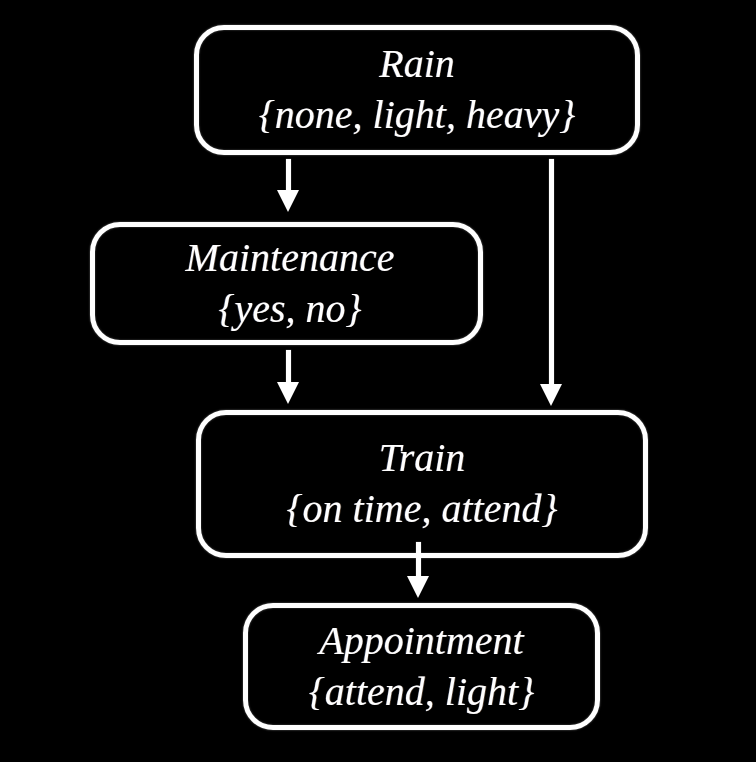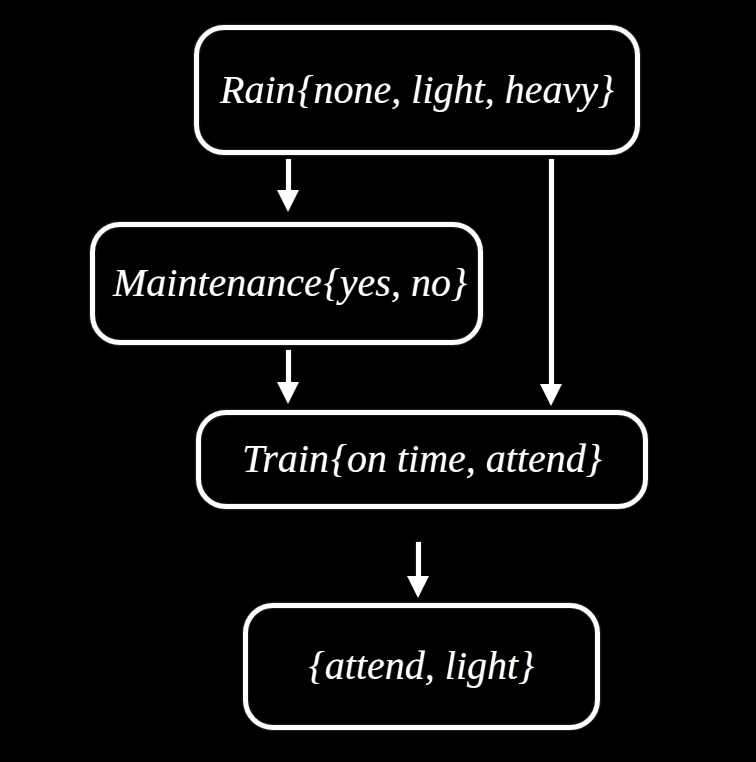--- a/index.html
+++ b/index.html
@@ -17,39 +17,39 @@
     background: var(--background, #000000);
     font-family: "Liberation Serif", "DejaVu Serif", serif;
   }
   .node {
     position: absolute;
     box-sizing: border-box;
     border: 5px solid var(--node-border, #ffffff);
     border-radius: 30px;
     box-shadow: 0 0 2px rgba(255,255,255,0.45), inset 0 0 2px rgba(255,255,255,0.35);
     display: flex;
-    flex-direction: row;
+    flex-direction: column;
     align-items: center;
     justify-content: center;
     gap: 2px;
     color: var(--node-text, #ffffff);
     font-style: italic;
     text-align: center;
   }
   .node-label, .node-values {
     display: block;
     font-size: 40px;
     line-height: 1.22;
     white-space: nowrap;
     
     text-shadow: 0.6px 0 0 rgba(255,200,150,0.35), -0.6px 0 0 rgba(150,180,255,0.35);
   }
   #node-rain        { left: 194px; top: 25px;  width: 446px; height: 130px; }
   #node-maintenance { left: 90px;  top: 222px; width: 393px; height: 123px; padding-left: 7px; }
-  #node-train       { left: 196px; top: 410px; width: 452px; height: 99px; }
+  #node-train       { left: 196px; top: 410px; width: 452px; height: 148px; }
   #node-appointment { left: 243px; top: 603px; width: 357px; height: 127px; }
 
   .arrow { position: absolute; }
   .arrow-line {
     position: absolute;
     width: 5px;
     background: var(--arrow, #ffffff);
     box-shadow: 0 0 1px rgba(255,255,255,0.5);
   }
   .arrow-head {
@@ -87,20 +87,21 @@
     <span class="node-label">Maintenance</span>
     <span class="node-values">{yes, no}</span>
   </div>
 
   <div class="node" id="node-train">
     <span class="node-label">Train</span>
     <span class="node-values">{on time, attend}</span>
   </div>
 
   <div class="node" id="node-appointment">
+    <span class="node-label">Appointment</span>
     <span class="node-values">{attend, light}</span>
   </div>
 
   <div class="arrow" id="edge-rain-maintenance">
     <span class="arrow-line"></span>
     <span class="arrow-head"></span>
   </div>
 
   <div class="arrow" id="edge-rain-train">
     <span class="arrow-line"></span>

